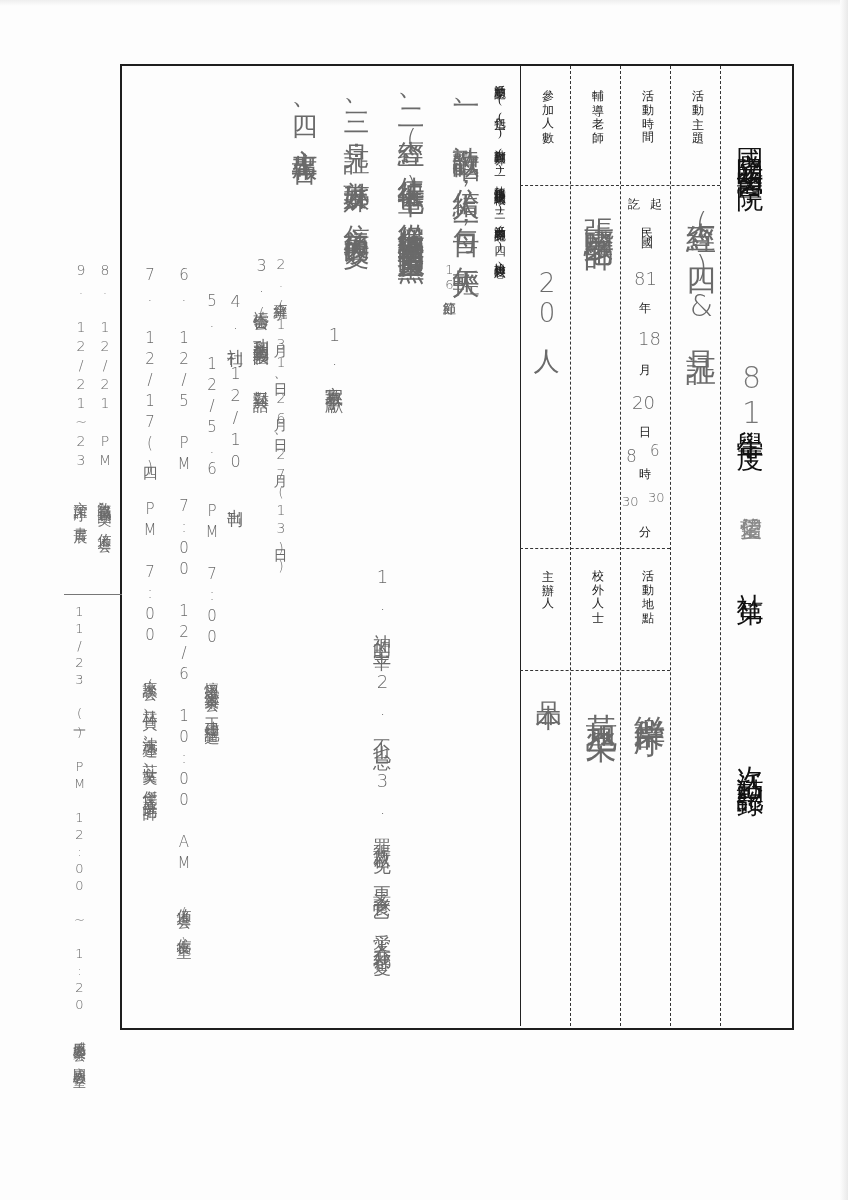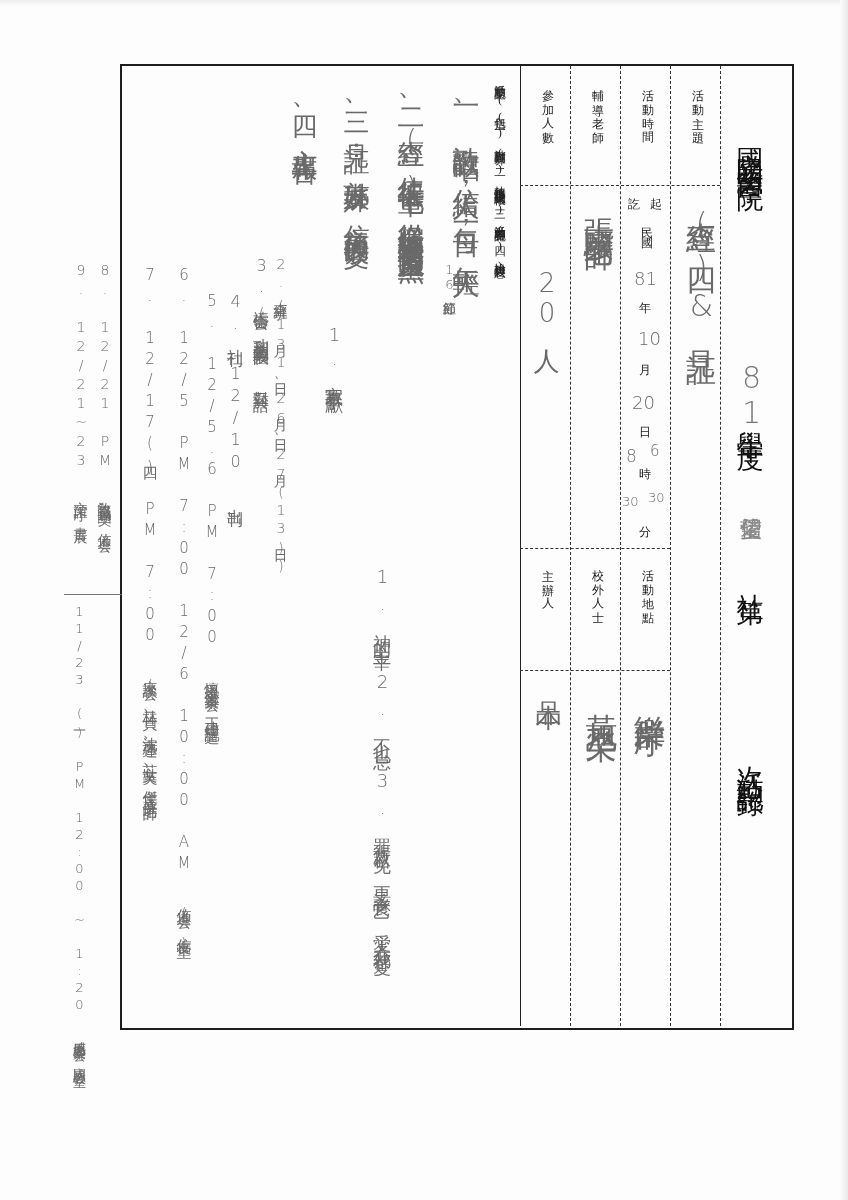--- a/index.html
+++ b/index.html
@@ -45,21 +45,21 @@
 <div class="abs vt label" style="left:689px; top:80px;">活動主題</div>
 <div class="abs vt hand" style="left:680px; top:198px; font-size:30px; letter-spacing:4px;">查經(四)&amp;見証</div>
 
 <div class="abs vt label" style="left:639px; top:80px;">活動時間</div>
 <div class="abs" style="left:622px; top:196px; width:48px; height:350px;">
   <span class="abs" style="left:28px; top:0; font-size:12px;">起</span>
   <span class="abs" style="left:6px; top:0; font-size:12px;">訖</span>
   <span class="abs vt" style="left:16px; top:22px; font-size:12px; letter-spacing:10px;">民國</span>
   <span class="abs hand" style="left:12px; top:72px; font-size:18px;">81</span>
   <span class="abs" style="left:17px; top:104px; font-size:12px;">年</span>
-  <span class="abs hand" style="left:16px; top:132px; font-size:18px;">10</span>
+  <span class="abs hand" style="left:16px; top:132px; font-size:18px;">18</span>
   <span class="abs" style="left:17px; top:166px; font-size:12px;">月</span>
   <span class="abs hand" style="left:10px; top:196px; font-size:18px;">20</span>
   <span class="abs" style="left:17px; top:228px; font-size:12px;">日</span>
   <span class="abs hand" style="left:4px; top:250px; font-size:17px;">8</span>
   <span class="abs hand" style="left:28px; top:246px; font-size:15px;">6</span>
   <span class="abs" style="left:17px; top:270px; font-size:12px;">時</span>
   <span class="abs hand" style="left:0px; top:298px; font-size:13px;">30</span>
   <span class="abs hand" style="left:26px; top:294px; font-size:13px;">30</span>
   <span class="abs" style="left:17px; top:328px; font-size:12px;">分</span>
 </div>

